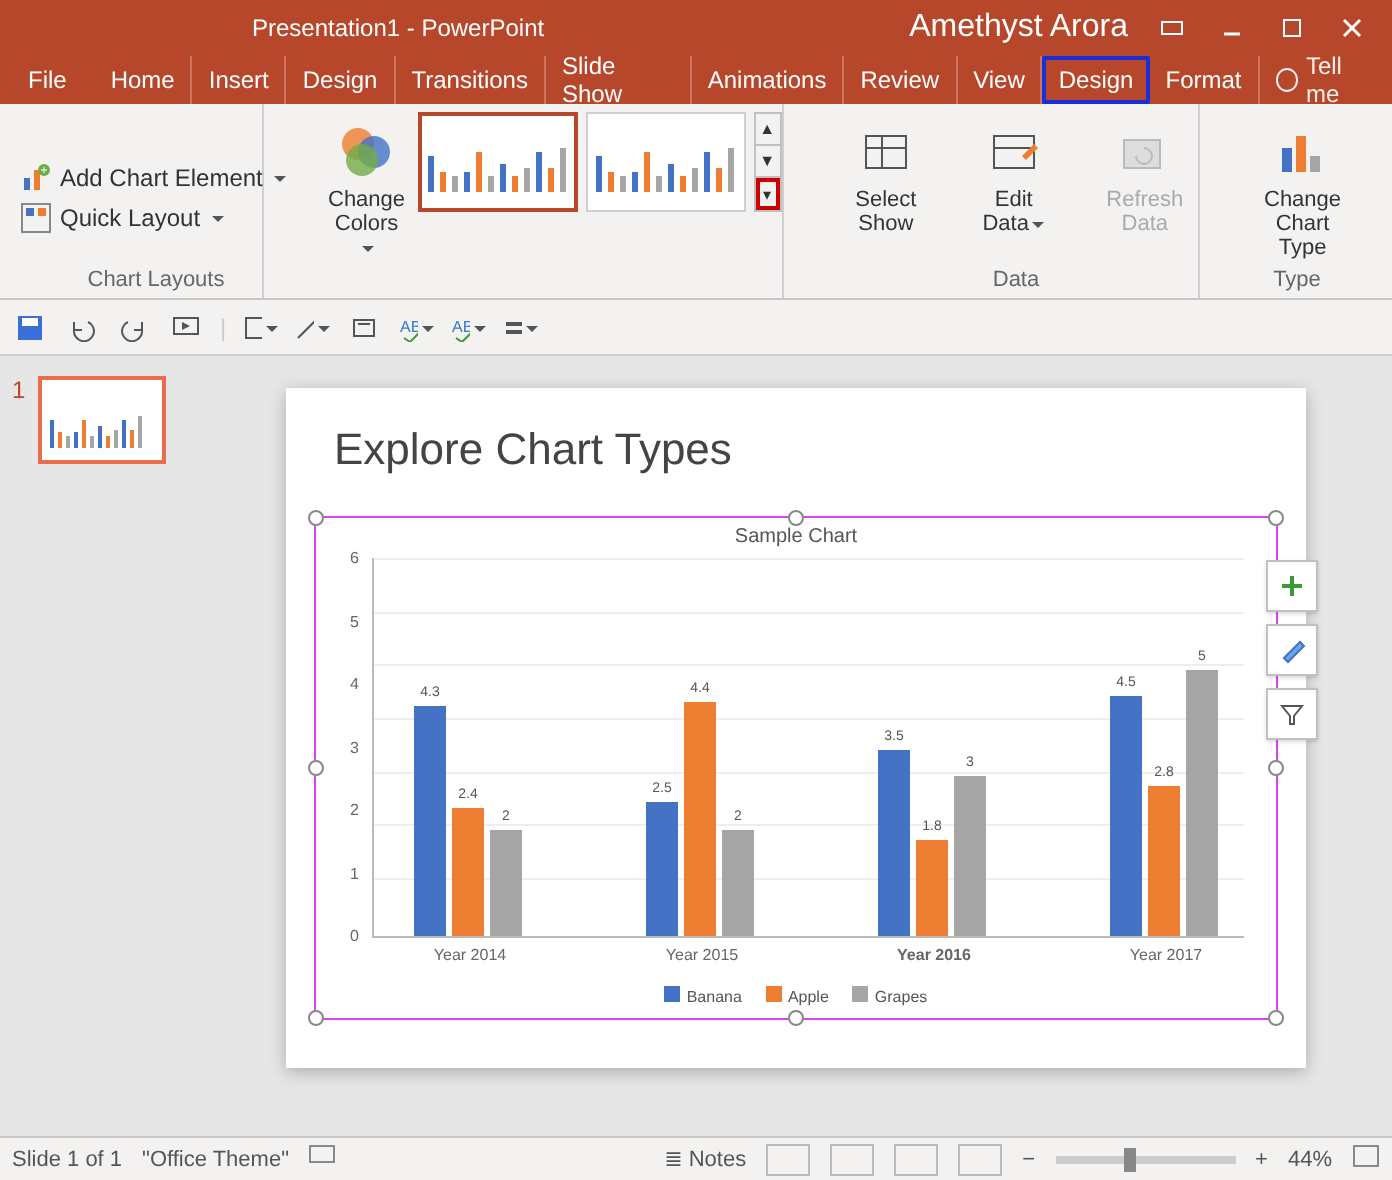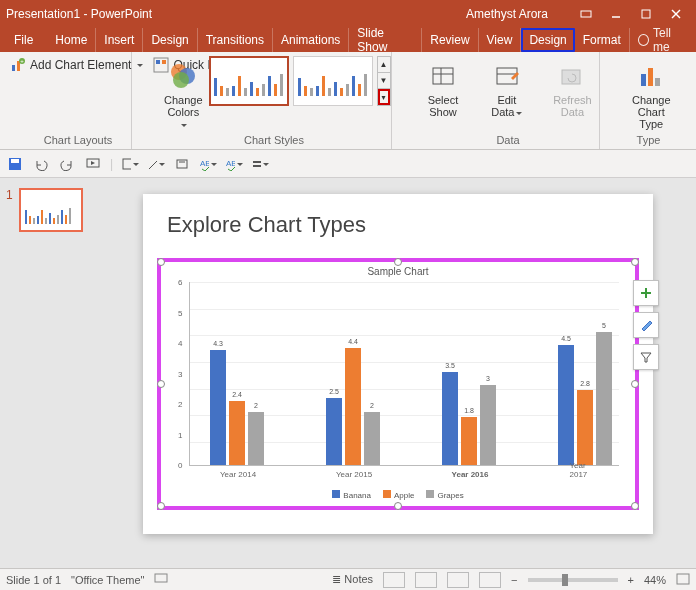--- a/index.html
+++ b/index.html
@@ -1,41 +1,41 @@
 <!DOCTYPE html>
 <html><head>
 <meta charset="utf-8">
 <style>
 * { margin: 0; padding: 0; box-sizing: border-box; font-family: "Segoe UI", sans-serif; }
 body { width: 696px; height: 590px; background: #e6e6e6; overflow: hidden; font-size: 12px; color: #333; }
 
 
 .title-bar { height: 28px; background: #b7472a; color: #fff; display: flex; align-items: center; padding: 0 6px; }
-.title-bar .title-left { flex: 0 0 auto; display:flex; align-items:center; gap:8px; }
-.title-bar .user { margin-left: auto; margin-right: 24px; font-size: 12px; }
+.title-bar .title-left { flex: 0 0 auto; display:flex; align-items:center; gap:8px; margin-left: 120px;}
+.title-bar .user { margin-left: auto; margin-right: 8px; font-size: 16px; }
 .title-bar .win-btns { display: flex; gap: 2px; }
 .title-bar .win-btn { width: 28px; height: 22px; display:flex; align-items:center; justify-content:center; cursor:pointer; }
 .title-bar .win-btn svg { stroke:#fff; }
 
 
 .tabs { height: 24px; background: #b7472a; display: flex; align-items: stretch; color: #fff; font-size: 12px; }
 .tab { padding: 0 8px; display:flex; align-items:center; cursor:pointer; border-right: 1px solid rgba(255,255,255,0.25); }
 .tab.file { background: #b7472a; font-weight: 400; border:none; }
 .tab.active { background: #b7472a; }
 .tab.highlight { border: 2px solid #1a2fd9; border-radius:1px; padding: 0 6px; }
 .tellme { padding: 0 8px; display:flex; align-items:center; gap:4px; opacity:0.9; }
 .tellme .bulb { width:12px; height:12px; border:1px solid #fff; border-radius:50%; position:relative; }
 
 
 .ribbon { height: 98px; background: #f3f2f1; display:flex; border-bottom:1px solid #c8c6c4; }
 .group { border-right:1px solid #d0cece; display:flex; flex-direction:column; }
 .group-body { flex:1; display:flex; align-items:flex-start; padding:4px 6px; gap:6px; }
 .group-label { text-align:center; font-size:11px; color:#666; padding-bottom:3px;margin-left:25px; }
 
-.btn-stack { display:flex; flex-direction:row; gap:2px; }
+.btn-stack { display:flex; flex-direction:column; gap:2px;margin-top:24px; }
 .small-btn { display:flex; align-items:center; gap:4px; padding:1px 4px; cursor:pointer; font-size:12px; white-space:nowrap; }
 .small-btn .ico { width:16px; height:16px; display:flex; align-items:center; justify-content:center; }
 .caret::after { content:""; display:inline-block; border:3px solid transparent; border-top-color:#555; margin-left:2px; position:relative; top:2px; }
 
 .big-btn { display:flex; flex-direction:column; align-items:center; justify-content:flex-start; width:56px; cursor:pointer; padding-top:4px;margin-left:26px; }
 .big-btn .ico { width:32px; height:32px; display:flex; align-items:center; justify-content:center; }
 .big-btn .lbl { font-size:11px; text-align:center; line-height:1.1; margin-top:2px; }
 .big-btn.disabled { color:#aaa; }
 .big-btn.disabled .ico svg * { stroke:#bbb; fill:#ddd; }
 
@@ -54,21 +54,21 @@
 .workspace { display:flex; height: calc(590px - 28px - 24px - 98px - 28px - 22px); background:#e6e6e6; }
 .thumb-pane { width:100px; background:#e6e6e6; padding:10px 6px; }
 .slide-thumb { display:flex; gap:6px; }
 .slide-num { color:#b7472a; font-size:12px; }
 .thumb-mini { width:64px; height:44px; background:#fff; border:2px solid #eb6c4d; position:relative; }
 
 .canvas { flex:1; display:flex; align-items:flex-start; justify-content:center; padding:16px; position:relative; }
 .slide { width:510px; height:340px; background:#fff; box-shadow:0 2px 8px rgba(0,0,0,0.25); padding:18px 24px; position:relative; }
 .slide-title { font-size:22px; color:#444; font-weight:400; }
 
-.chart-frame { position:absolute; left:14px; right:14px; top:64px; bottom:24px; border:4px solid #d946ef; }
+.chart-frame { position:absolute; left:14px; right:14px; top:64px; bottom:24px; border:1px solid #d946ef; }
 .handle { width:8px; height:8px; background:#fff; border:1px solid #888; border-radius:50%; position:absolute; }
 .chart-title { text-align:center; font-size:10px; color:#555; margin-top:4px; }
 .plot { position:absolute; left:28px; right:16px; top:20px; bottom:40px; border-left:1px solid #bbb; border-bottom:1px solid #bbb; }
 .ytick { position:absolute; left:-12px; font-size:8px; color:#666; transform:translateY(50%); }
 .grid { position:absolute; left:0; right:0; border-top:1px solid #eee; }
 .bars-group { position:absolute; bottom:0; display:flex; gap:3px; align-items:flex-end; }
 .bar { width:16px; position:relative; }
 .bar .dl { position:absolute; top:-10px; left:50%; transform:translateX(-50%); font-size:7px; color:#555; white-space:nowrap; }
 .xlab { position:absolute; font-size:8px; color:#666; transform:translateX(-50%); }
 .legend { position:absolute; bottom:6px; left:0; right:0; display:flex; justify-content:center; gap:12px; font-size:8px; color:#555; }
@@ -120,22 +120,22 @@
       </div>
   </div>
 </div>
 
 <div class="tabs">
   <div class="tab file" style="padding:0 14px">File</div>
   <div class="tab">Home</div>
   <div class="tab">Insert</div>
   <div class="tab">Design</div>
   <div class="tab">Transitions</div>
+  <div class="tab">Slide Show</div>
   <div class="tab">Animations</div>
-  <div class="tab">Slide Show</div>
   <div class="tab">Review</div>
   <div class="tab">View</div>
   <div class="tab highlight active">Design</div>
   <div class="tab">Format</div>
   <div class="tellme">
       <span class="bulb"></span>
       <span>Tell me</span>
     </div>
 </div>
 
@@ -214,21 +214,20 @@
               <div style="height:22px;background:#a5a5a5"></div>
             </div>
         </div>
         <div class="style-spin">
           <div>▲</div>
           <div>▼</div>
           <div class="more">▾</div>
         </div>
       </div>
     </div>
-    <div class="group-label">Chart Styles</div>
   </div>
 
   <div class="group" style="width:208px">
     <div class="group-body" style="gap:0">
       <div class="big-btn" style="width:46px">
         <span class="ico">
             <svg width="28" height="28">
               <rect x="4" y="6" width="20" height="16" fill="none" stroke="#555"></rect>
               <line x1="4" y1="12" x2="24" y2="12" stroke="#555"></line>
               <line x1="12" y1="6" x2="12" y2="22" stroke="#555"></line>

